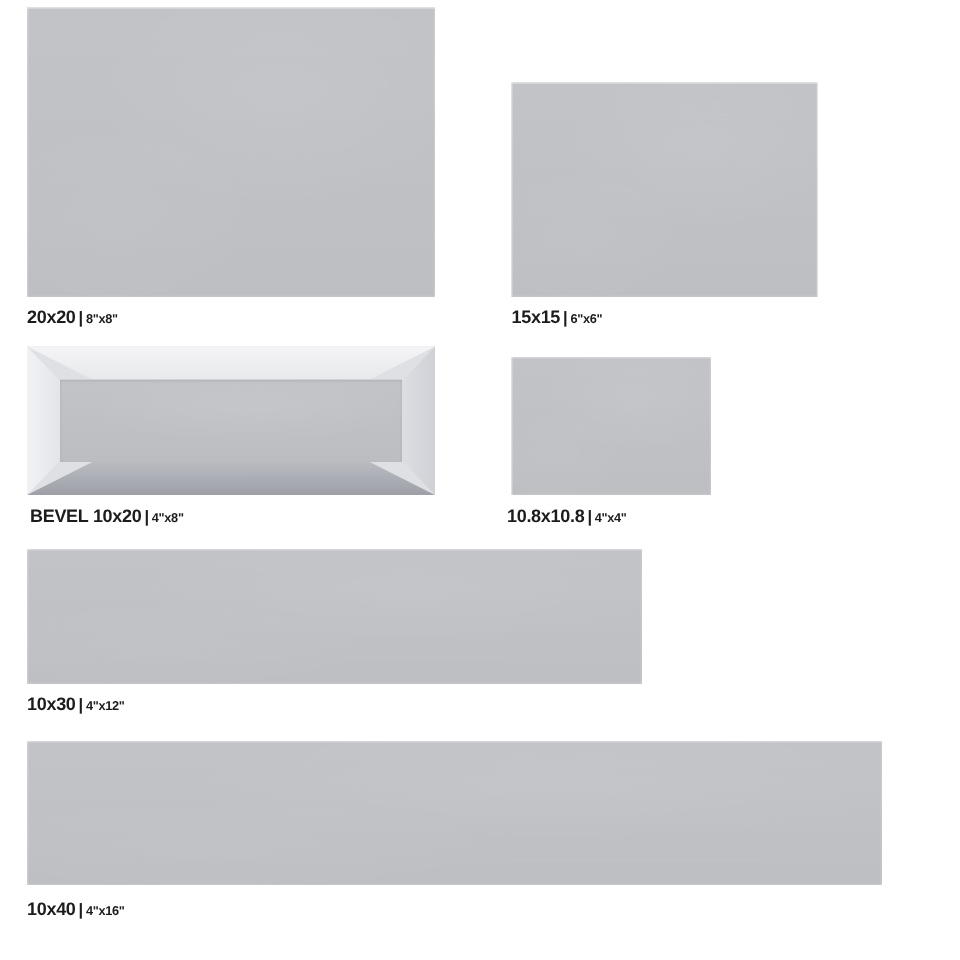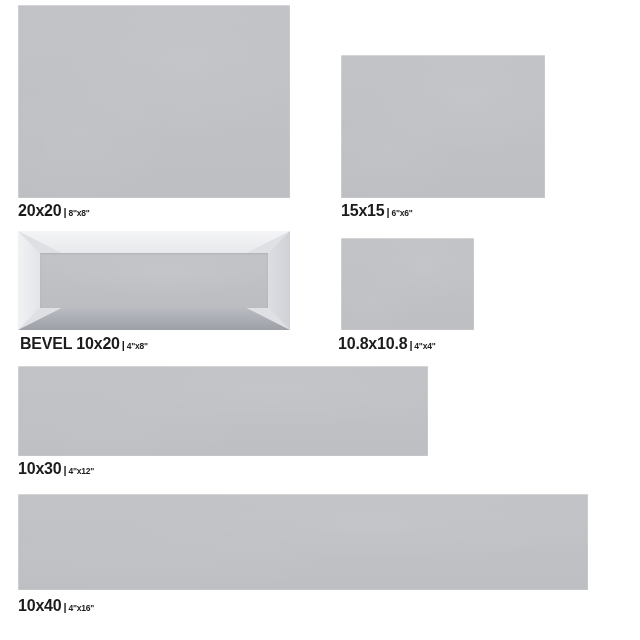--- a/index.html
+++ b/index.html
@@ -108,21 +108,21 @@
   
   .caption {
     position: absolute;
     white-space: nowrap;
     color: #1c1c1c;
     font-weight: bold;
     letter-spacing: -0.2px;
     line-height: 1;
   }
   .cap-metric {
-    font-size: 16px;
+    font-size: 12px;
     font-weight: bold;
   }
   .cap-sep {
     font-size: 11px;
     font-weight: bold;
     padding: 0 2px;
     color: #1c1c1c;
   }
   .cap-imperial {
     font-size: 8.5px;

